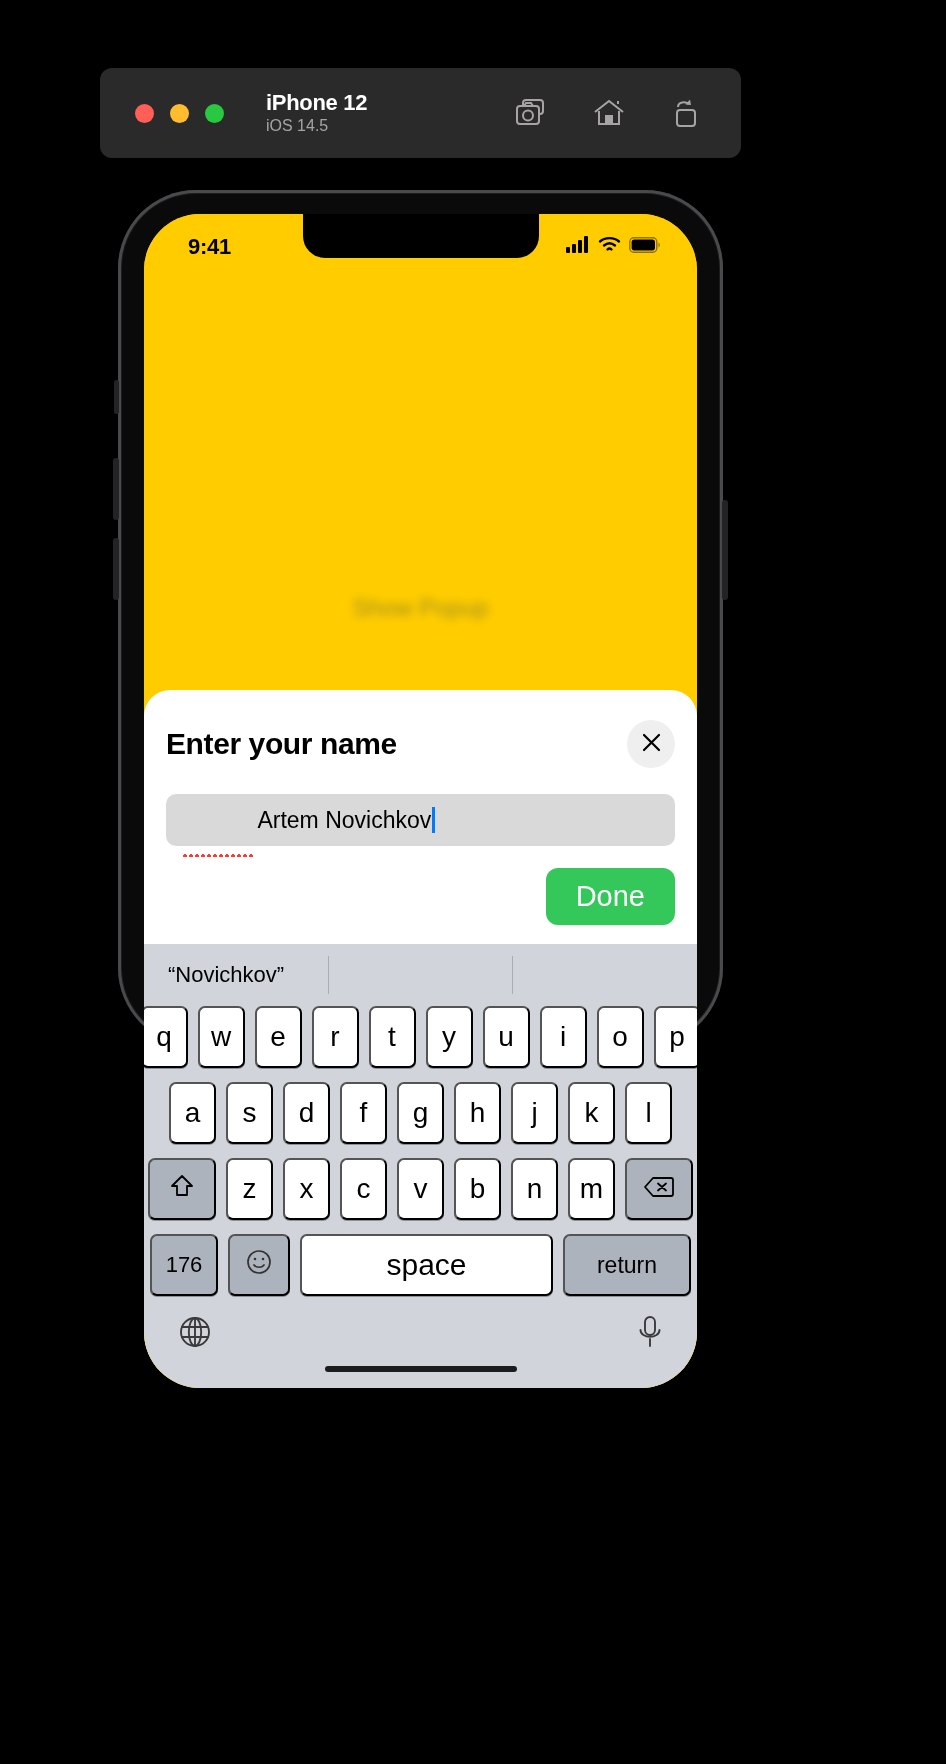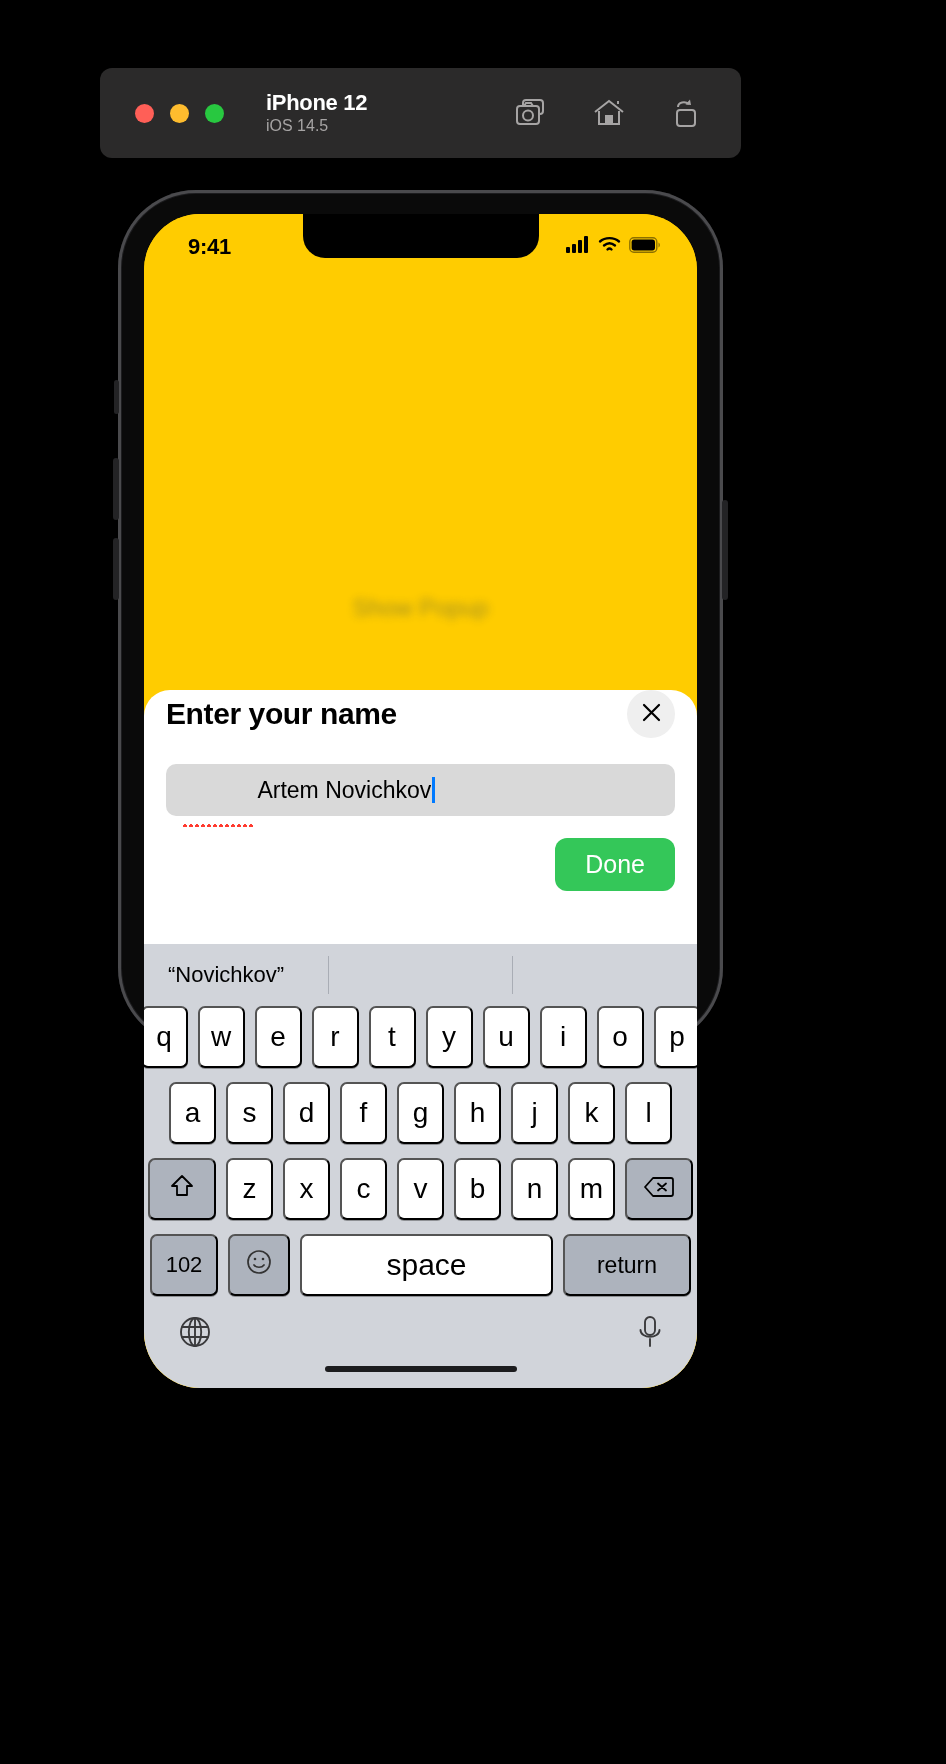--- a/index.html
+++ b/index.html
@@ -105,20 +105,21 @@
   .popup {
     position: absolute; left: 0; right: 0; top: 476px;
     background: #fff;
     border-top-left-radius: 26px; border-top-right-radius: 26px;
     padding: 0 22px;
     height: 256px;
     z-index: 10;
   }
   .popup-head {
     display: flex; align-items: center; justify-content: space-between;
+    padding-top: 30px;
     gap: 16px;
   }
   .popup-title {
     font-size: 30px; font-weight: bold; color: #000; letter-spacing: -0.4px;
   }
   .close-btn {
     width: 48px; height: 48px; border-radius: 50%;
     background: #efefef; border: none;
     display: flex; align-items: center; justify-content: center;
     cursor: pointer;
@@ -143,21 +144,21 @@
     background-repeat: repeat-x;
     background-position: 0 0;
   }
   .caret {
     display: inline-block; width: 3px; height: 26px;
     background: #007aff; vertical-align: -5px; margin-left: 1px;
   }
   .done-row { display: flex; justify-content: flex-end; margin-top: 22px; }
   .done-btn {
     background: #34c759; color: #fff; border: none;
-    font-size: 25px; padding: 12px 30px; border-radius: 12px;
+    font-size: 29px; padding: 12px 30px; border-radius: 12px;
     cursor: pointer; font-family: inherit;
   }
 
   
   .keyboard {
     position: absolute; left: 0; right: 0; bottom: 0;
     background: #d1d4da;
     z-index: 12;
     padding-bottom: 6px;
   }
@@ -364,21 +365,21 @@
             <span>
               <svg width="30" height="22" viewBox="0 0 30 22" fill="none" stroke="#000" stroke-width="1.8" stroke-linejoin="round" stroke-linecap="round">
                 <path d="M9 2 H27 A2 2 0 0 1 29 4 V18 A2 2 0 0 1 27 20 H9 L1 11 Z"></path>
                 <path d="M14 7.5 L22 14.5 M22 7.5 L14 14.5"></path>
               </svg>
             </span>
           </button>
         </div>
 
         <div class="krow r4">
-          <button class="key num">102</button>
+          <button class="key num">176</button>
           <button class="key emoji">
             <span>
               <svg width="28" height="28" viewBox="0 0 28 28" fill="none" stroke="#333" stroke-width="1.7">
                 <circle cx="14" cy="14" r="11"></circle>
                 <circle cx="10" cy="11" r="1.3" fill="#333" stroke="none"></circle>
                 <circle cx="18" cy="11" r="1.3" fill="#333" stroke="none"></circle>
                 <path d="M9 17 C11 20, 17 20, 19 17" stroke-linecap="round"></path>
               </svg>
             </span>
           </button>

